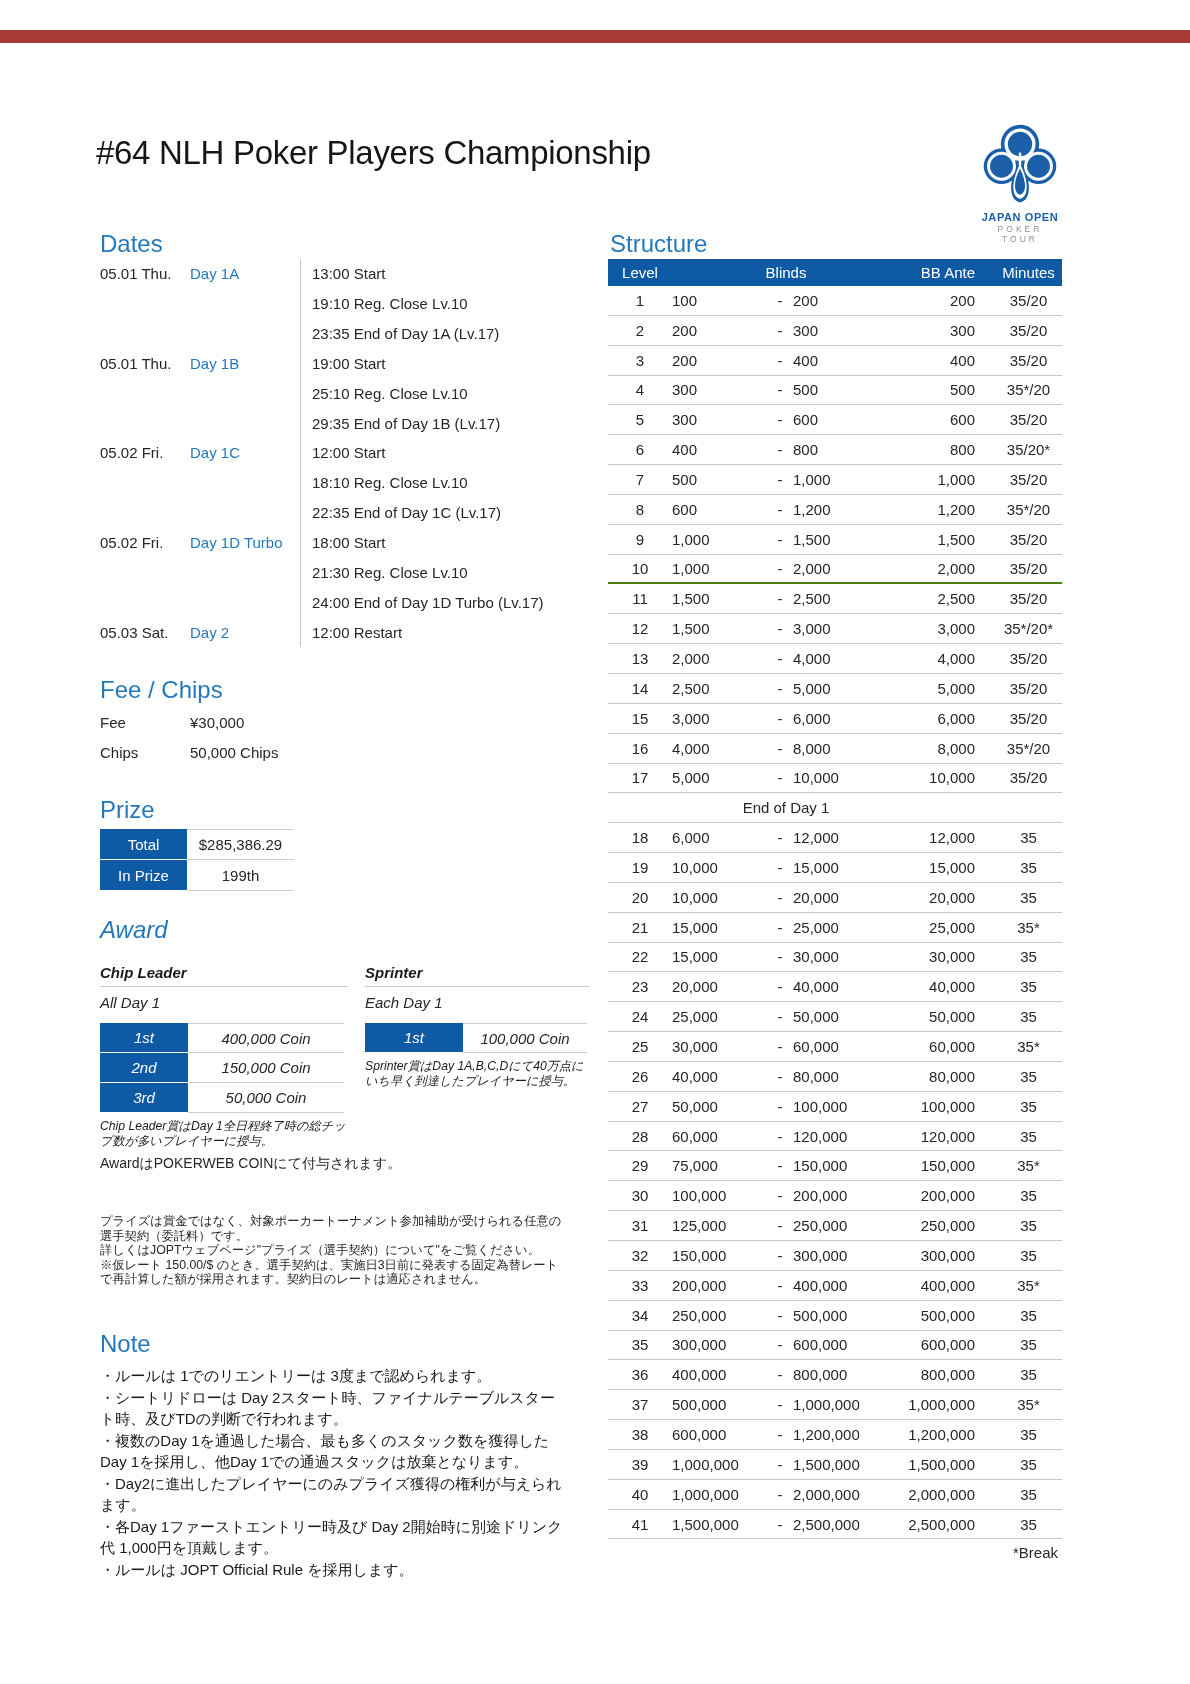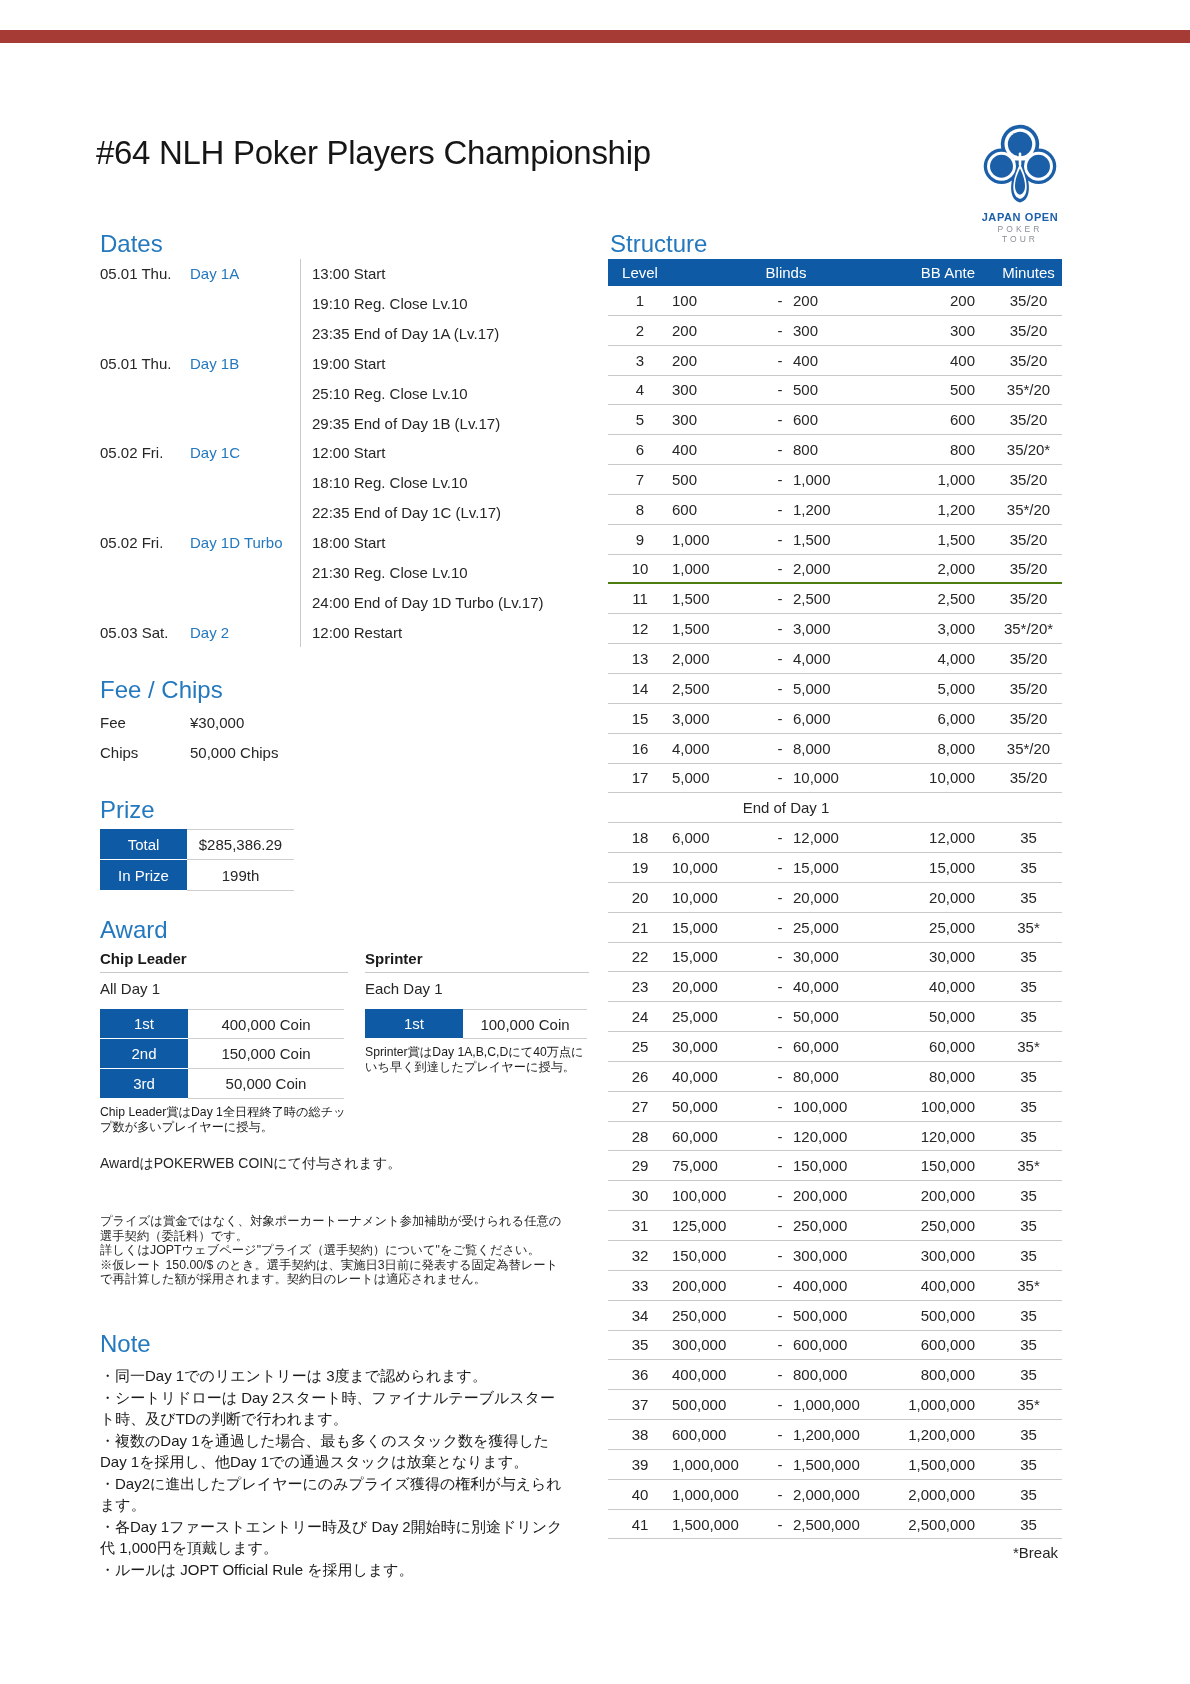--- a/index.html
+++ b/index.html
@@ -34,22 +34,22 @@
              font-size:15px;border-bottom:1px solid #fff;box-sizing:border-box;}
   .kv-value{display:flex;align-items:center;justify-content:center;font-size:15px;
             border-bottom:1px solid #CFCFCF;box-sizing:border-box;}
   .first-row .kv-value{border-top:1px solid #CFCFCF;}
 
   #prize{position:absolute;left:100px;top:796px;}
   #prize .kv-table{margin-top:5px;}
   #prize .kv-row{display:grid;grid-template-columns:87px 107px;height:31px;}
 
   
-  #award{position:absolute;left:100px;top:916px;width:500px;}
-  .award-col{position:absolute;top:34px;}
+  #award{position:absolute;left:100px;top:916px;width:500px;font-style:italic;}
+  .award-col{position:absolute;top:48px;}
   .award-col.cl{left:0;width:248px;}
   .award-col.sp{left:265px;width:224px;}
   .award-title{font-size:15px;font-weight:bold;color:#1a1a1a;border-bottom:1px solid #C9C9C9;padding-bottom:5px;}
   .award-sub{font-size:15px;margin-top:7px;}
   .award-table{margin-top:12px;}
   .cl .kv-row{display:grid;grid-template-columns:88px 156px;height:30px;}
   .sp .kv-row{display:grid;grid-template-columns:98px 124px;height:30px;}
   .small-note{font-size:12.2px;line-height:14.5px;margin-top:6px;color:#1a1a1a;}
 
   #award-note{position:absolute;left:100px;top:1155px;font-size:14px;}
@@ -280,21 +280,21 @@
 
       <div class="disc-line">詳しくはJOPTウェブページ"プライズ（選手契約）について"をご覧ください。</div>
 
       <div class="disc-line">※仮レート 150.00/$ のとき。選手契約は、実施日3日前に発表する固定為替レートで再計算した額が採用されます。契約日のレートは適応されません。</div>
     </div>
 
   <div id="note">
     <div class="section-heading">Note</div>
     <div>
 
-        <div class="note-item">・同一Day 1でのリエントリーは 3度まで認められます。</div>
+        <div class="note-item">・ルールは 1でのリエントリーは 3度まで認められます。</div>
 
         <div class="note-item">・シートリドローは Day 2スタート時、ファイナルテーブルスタート時、及びTDの判断で行われます。</div>
 
         <div class="note-item">・複数のDay 1を通過した場合、最も多くのスタック数を獲得した Day 1を採用し、他Day 1での通過スタックは放棄となります。</div>
 
         <div class="note-item">・Day2に進出したプレイヤーにのみプライズ獲得の権利が与えられます。</div>
 
         <div class="note-item">・各Day 1ファーストエントリー時及び Day 2開始時に別途ドリンク代 1,000円を頂戴します。</div>
 
         <div class="note-item">・ルールは JOPT Official Rule を採用します。</div>

